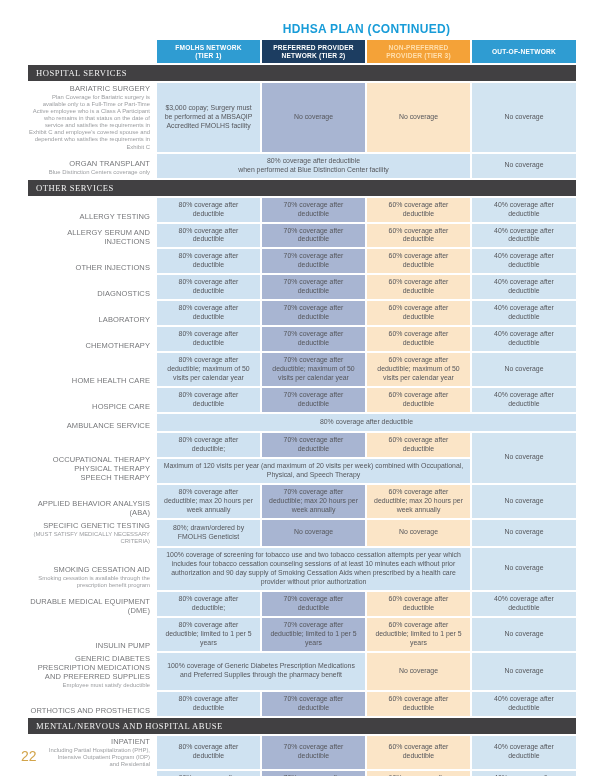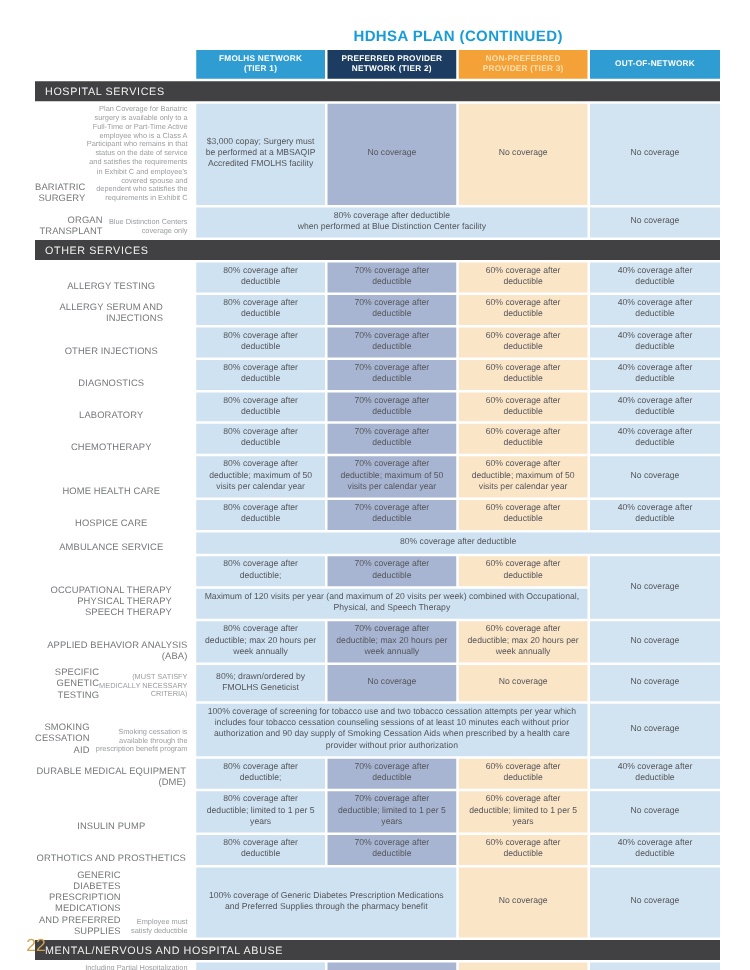--- a/index.html
+++ b/index.html
@@ -19,28 +19,28 @@
   }
   .col-head{
     height:23px;display:flex;align-items:center;justify-content:center;text-align:center;
     font-size:6.6px;font-weight:bold;color:#ffffff;white-space:pre-line;line-height:1.2;letter-spacing:.2px;
   }
   .col-head.t1,.col-head.oon{background:#2f9cd2;}
   .col-head.t2{background:#1c3d61;}
   .col-head.t3{background:#f4a238;color:#ffdfae;}
   .section-bar{
     background:#414042;color:#f2f2f2;font-size:8.6px;letter-spacing:.5px;
-    padding:3px 0 3px 8px;margin:1px 0 2px 0;
+    padding:3px 0 3px 8px;margin:1px 0 2px 0;font-family:Liberation Serif, serif;
   }
   .benefit-row{
     display:grid;grid-template-columns:127px 103px 103px 103px 104px;column-gap:2px;
     margin-bottom:2px;min-height:17px;
   }
   .row-label{
-    display:flex;flex-direction:row;justify-content:center;align-items:flex-end;
+    display:flex;flex-direction:column;justify-content:flex-end;align-items:flex-end;
     text-align:right;padding:1px 5px 1px 0;
   }
   .row-label-text{
     font-size:7.5px;color:#76777a;white-space:pre-line;line-height:1.2;letter-spacing:.1px;
   }
   .row-sublabel{
     font-size:5.9px;color:#9b9da0;line-height:1.2;margin-top:1px;white-space:pre-line;
   }
   .cell{
     display:flex;align-items:center;justify-content:center;text-align:center;
@@ -230,38 +230,38 @@
         <div class="row-label">
           <div class="row-label-text">INSULIN PUMP</div>
         </div>
         <div class="cell t1">80% coverage after deductible; limited to 1 per 5 years</div>
         <div class="cell t2">70% coverage after deductible; limited to 1 per 5 years</div>
         <div class="cell t3">60% coverage after deductible; limited to 1 per 5 years</div>
         <div class="cell oon">No coverage</div>
       </div>
       <div class="benefit-row">
         <div class="row-label">
-          <div class="row-label-text">ORTHOTICS AND PROSTHETICS</div>
-        </div>
-        <div class="cell t1">80% coverage after deductible</div>
-        <div class="cell t2">70% coverage after deductible</div>
-        <div class="cell t3">60% coverage after deductible</div>
-        <div class="cell oon">40% coverage after deductible</div>
-      </div>
-      <div class="benefit-row">
-        <div class="row-label">
           <div class="row-label-text">GENERIC DIABETES
 PRESCRIPTION MEDICATIONS
 AND PREFERRED SUPPLIES</div>
           <div class="row-sublabel">Employee must satisfy deductible</div>
         </div>
         <div class="cell span" style="grid-column: span 2;">100% coverage of Generic Diabetes Prescription Medications and Preferred Supplies through the pharmacy benefit</div>
         <div class="cell t3">No coverage</div>
         <div class="cell oon">No coverage</div>
       </div>
+      <div class="benefit-row">
+        <div class="row-label">
+          <div class="row-label-text">ORTHOTICS AND PROSTHETICS</div>
+        </div>
+        <div class="cell t1">80% coverage after deductible</div>
+        <div class="cell t2">70% coverage after deductible</div>
+        <div class="cell t3">60% coverage after deductible</div>
+        <div class="cell oon">40% coverage after deductible</div>
+      </div>
       <div class="section-bar">MENTAL/NERVOUS AND HOSPITAL ABUSE</div>
       <div class="benefit-row">
         <div class="row-label">
           <div class="row-label-text">INPATIENT</div>
           <div class="row-sublabel">Including Partial Hospitalization (PHP),
 Intensive Outpatient Program (IOP)
 and Residential</div>
         </div>
         <div class="cell t1">80% coverage after deductible</div>
         <div class="cell t2">70% coverage after deductible</div>

